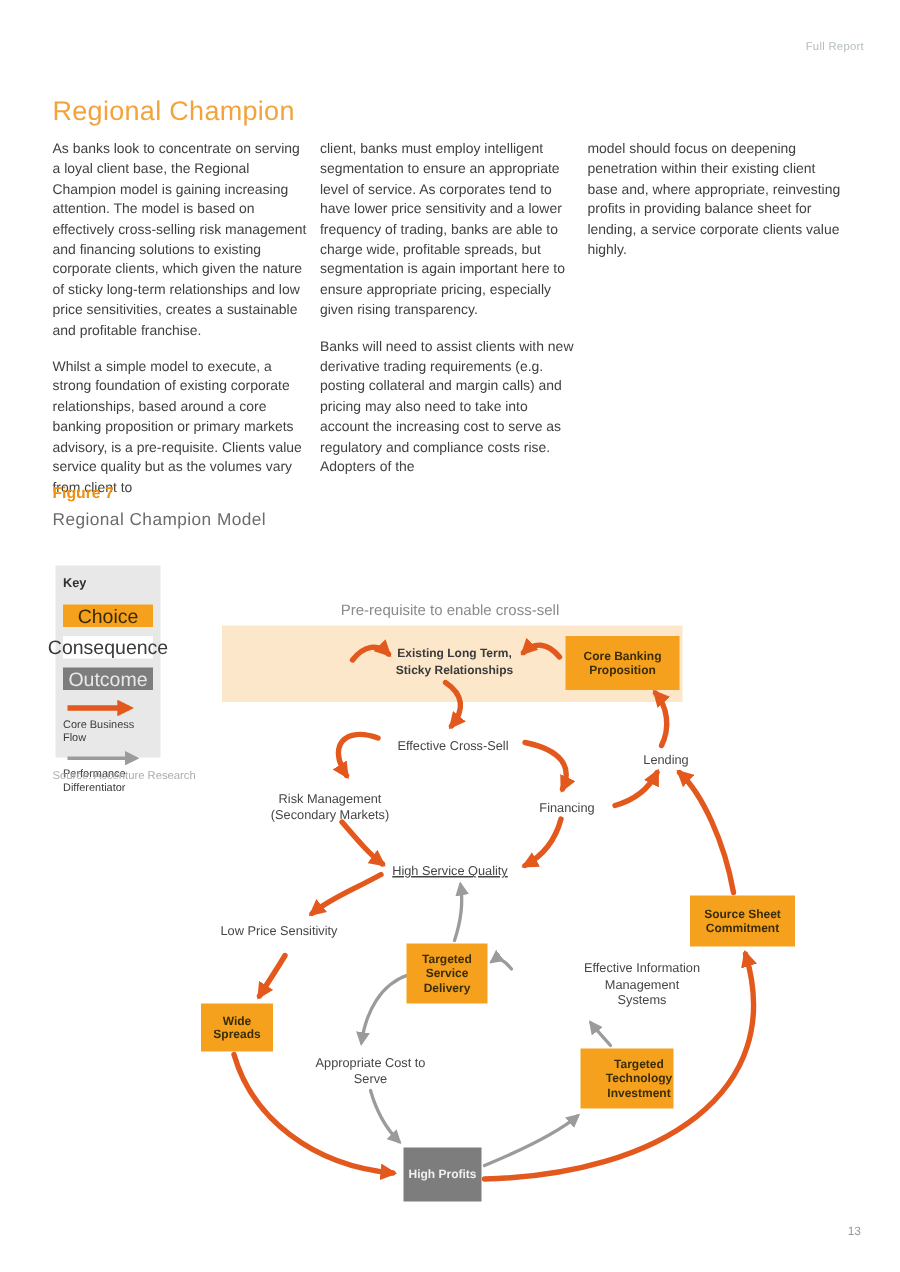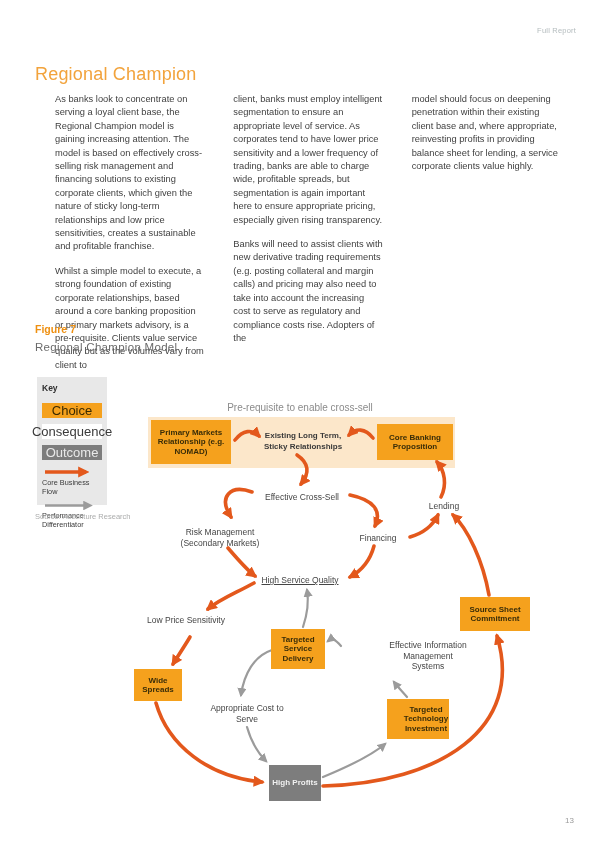--- a/index.html
+++ b/index.html
@@ -6,21 +6,21 @@
   html,body { width:600px; height:848px; background:#fdfdfd; font-family:"Liberation Sans", sans-serif; }
   .page { position:relative; width:600px; height:848px; background:#ffffff; overflow:hidden; }
 
   .hdr-right { position:absolute; top:26px; right:24px; font-size:7.5px; color:#b4bcbe; letter-spacing:.2px; }
   .pg-num { position:absolute; top:816px; right:26px; font-size:8px; color:#9a9a9a; }
 
   .title { position:absolute; left:35px; top:64px; font-size:18px; color:#f2a33c; font-weight:400; letter-spacing:.2px; }
 
   .cols { position:absolute; left:35px; top:93px; width:527px; display:flex; gap:8px; }
   .col { width:171px; font-size:9.3px; line-height:13.4px; color:#3f3f3f; }
-  .col p { margin-bottom:11px;margin-left:20px; }
+  .col p { margin-bottom:11px; }
 
   .fig-label { position:absolute; left:35px; top:323px; font-size:10.5px; font-weight:700; color:#ee9012; }
   .fig-title { position:absolute; left:35px; top:341px; font-size:11.5px; color:#6b6b6b; letter-spacing:.3px; }
 
   .keybox { position:absolute; left:37px; top:377px; width:70px; height:128px; background:#e8e8e8; padding:6px 5px; }
   .key-title { font-size:8.5px; font-weight:700; color:#2f2f2f; margin-bottom:10px; }
   .swatch { width:60px; height:15px; font-size:13px; display:flex; align-items:center; justify-content:center; margin-bottom:6px; }
   .sw-choice { background:#f5a11d; color:#3a2a00; }
   .sw-consequence { background:#ffffff; color:#3a3a3a; }
   .sw-outcome { background:#7d7d7d; color:#e9e9e9; }
@@ -126,21 +126,20 @@
       <g fill="none" stroke="#9b9b9b" stroke-width="2.2" stroke-linecap="round">
         <path d="M 303,234 C 307,222 309,209 307,197" marker-end="url(#gh)"></path>
         <path d="M 341,253 C 335,246 332,245 328,248" marker-end="url(#gh)"></path>
         <path d="M 407,304 C 401,297 397,293 394,289" marker-end="url(#gh)"></path>
         <path d="M 323,384 C 352,372 372,362 385,351" marker-end="url(#gh)"></path>
         <path d="M 272,257 C 254,263 244,281 241,302" marker-end="url(#gh)"></path>
         <path d="M 247,334 C 251,348 257,359 266,368" marker-end="url(#gh)"></path>
       </g>
     </svg>
 
-    <div class="nbox" style="left:151px; top:27px; width:80px; height:44px;">Primary Markets Relationship (e.g. NOMAD)</div>
     <div class="node" style="left:254px; top:38px; width:98px; font-weight:700; color:#3a3a3a; font-size:8px;">Existing Long Term, Sticky Relationships</div>
     <div class="nbox" style="left:377px; top:31px; width:76px; height:36px;">Core Banking Proposition</div>
 
     <div class="node" style="left:250px; top:99px; width:104px;">Effective Cross-Sell</div>
     <div class="node" style="left:412px; top:108px; width:64px;">Lending</div>
     <div class="node" style="left:170px; top:134px; width:100px;">Risk Management (Secondary Markets)</div>
     <div class="node" style="left:347px; top:140px; width:62px;">Financing</div>
     <div class="node" style="left:244px; top:182px; width:112px;text-decoration:underline;">High Service Quality</div>
     <div class="node" style="left:146px; top:222px; width:80px;">Low Price Sensitivity</div>
 

